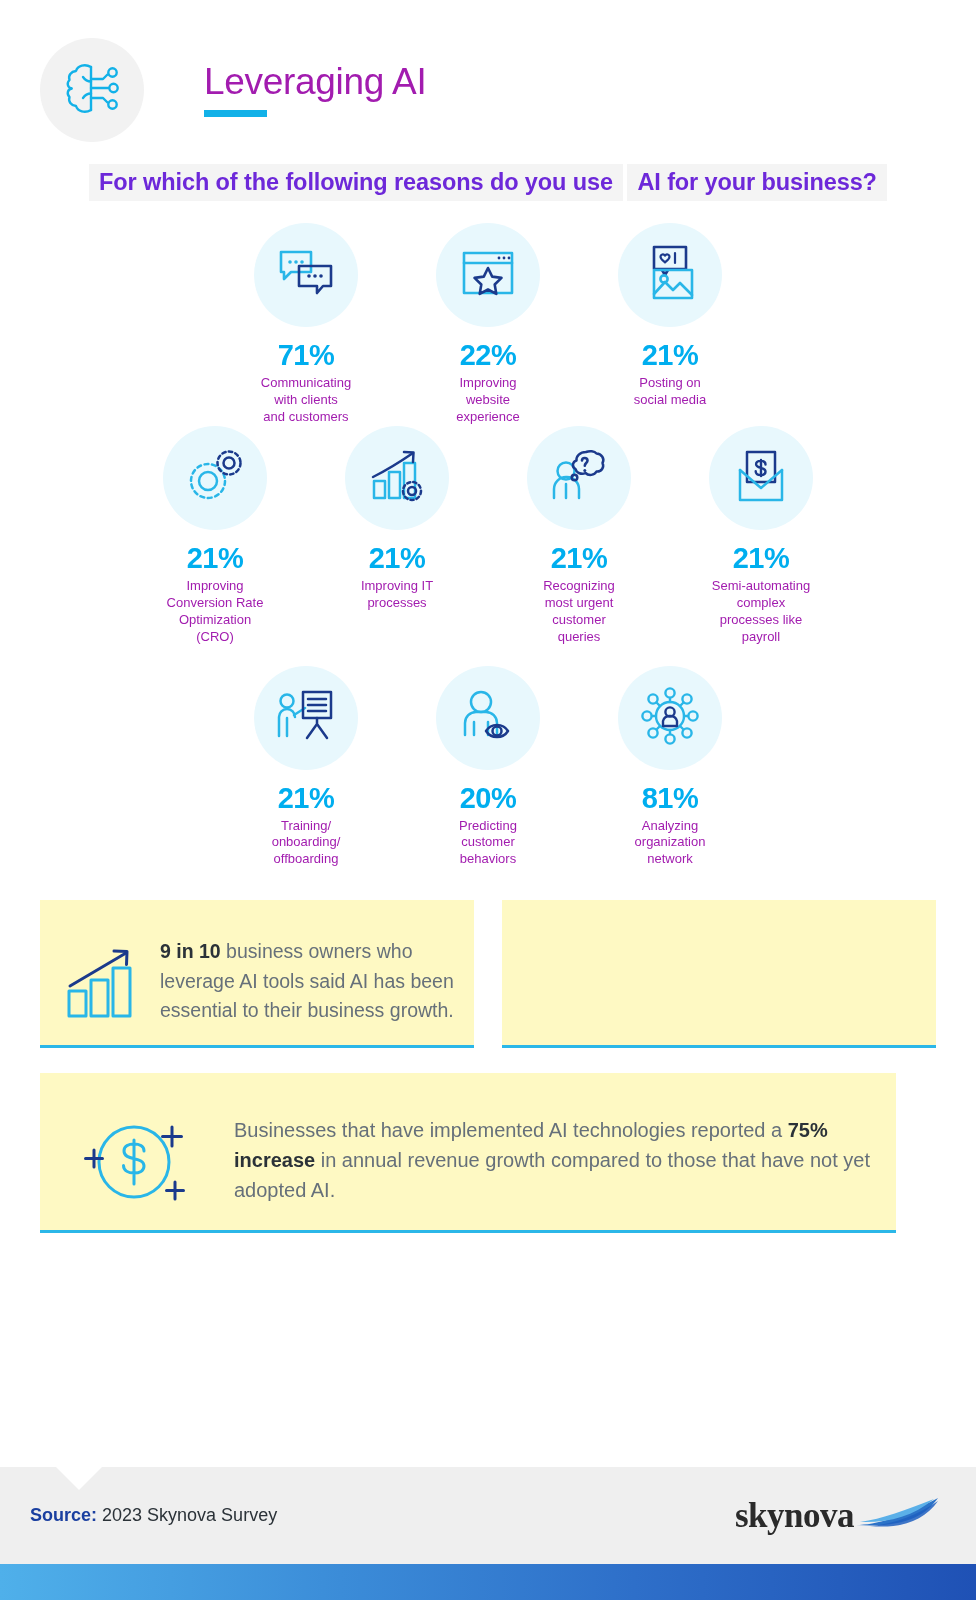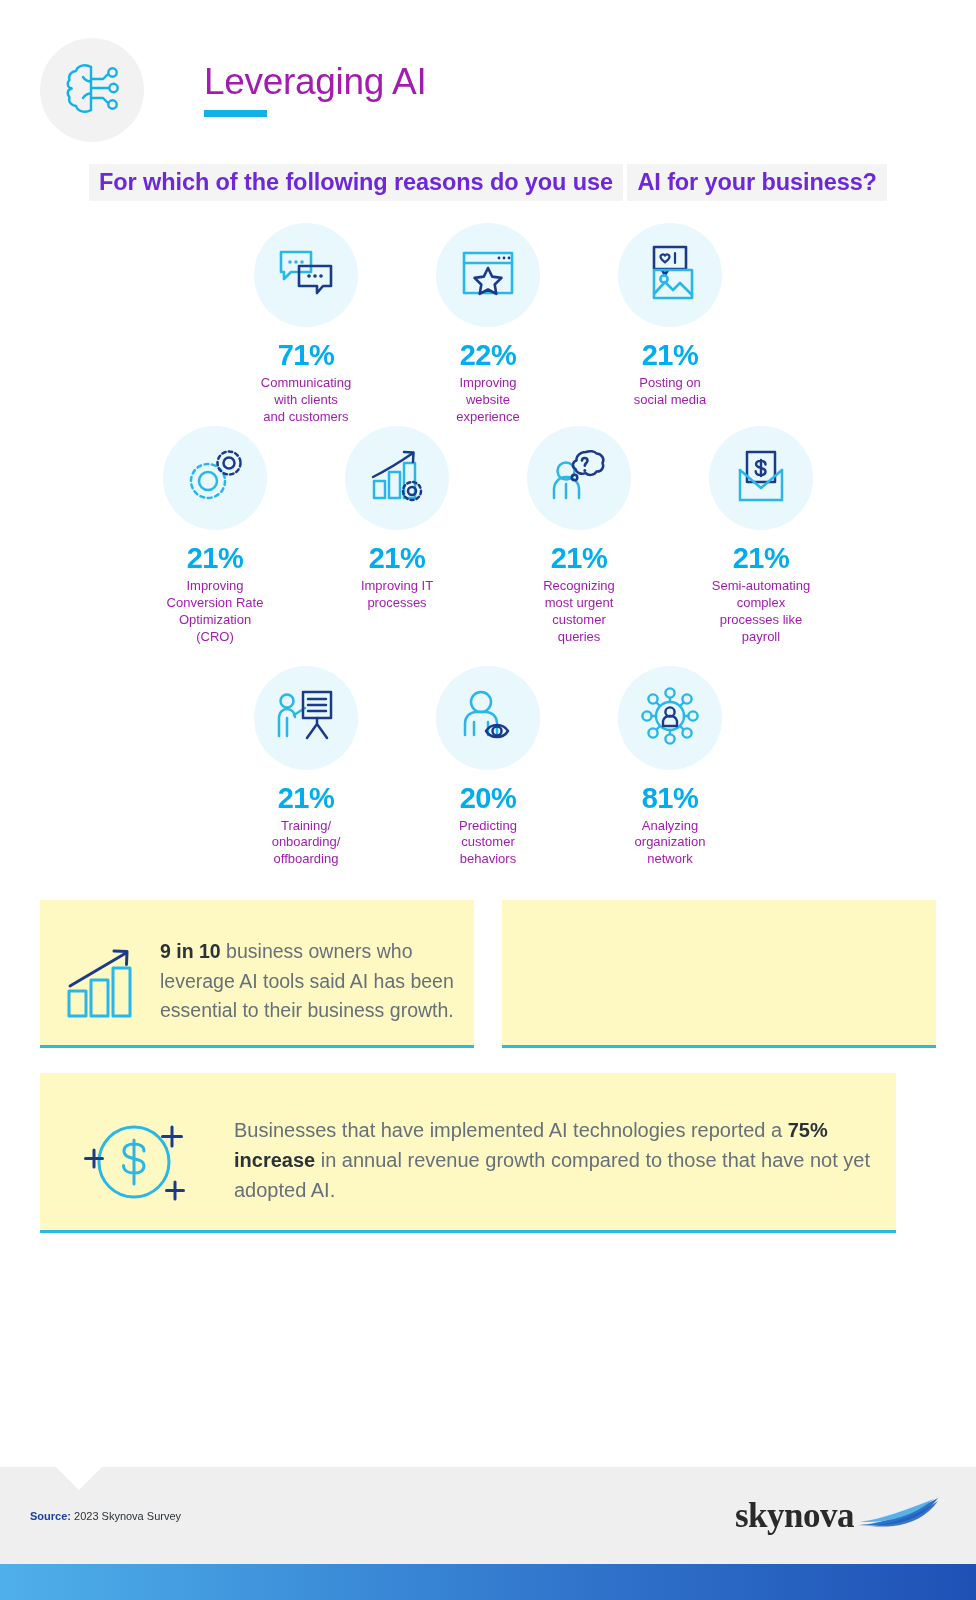--- a/index.html
+++ b/index.html
@@ -137,21 +137,21 @@
   }
   .footer-notch {
     position: absolute;
     top: 0; left: 56px;
     width: 0; height: 0;
     border-left: 23px solid transparent;
     border-right: 23px solid transparent;
     border-top: 23px solid #ffffff;
   }
   .source {
-    font-size: 11px;
+    font-size: 18px;
     color: #2b3238;
   }
   .source b { color: #1A3FA0; font-weight: bold; }
   .brand {
     display: flex; align-items: center; 
   }
   .brand-name {
     font-family: "Liberation Serif", serif;
     font-size: 35px;
     font-weight: bold;

